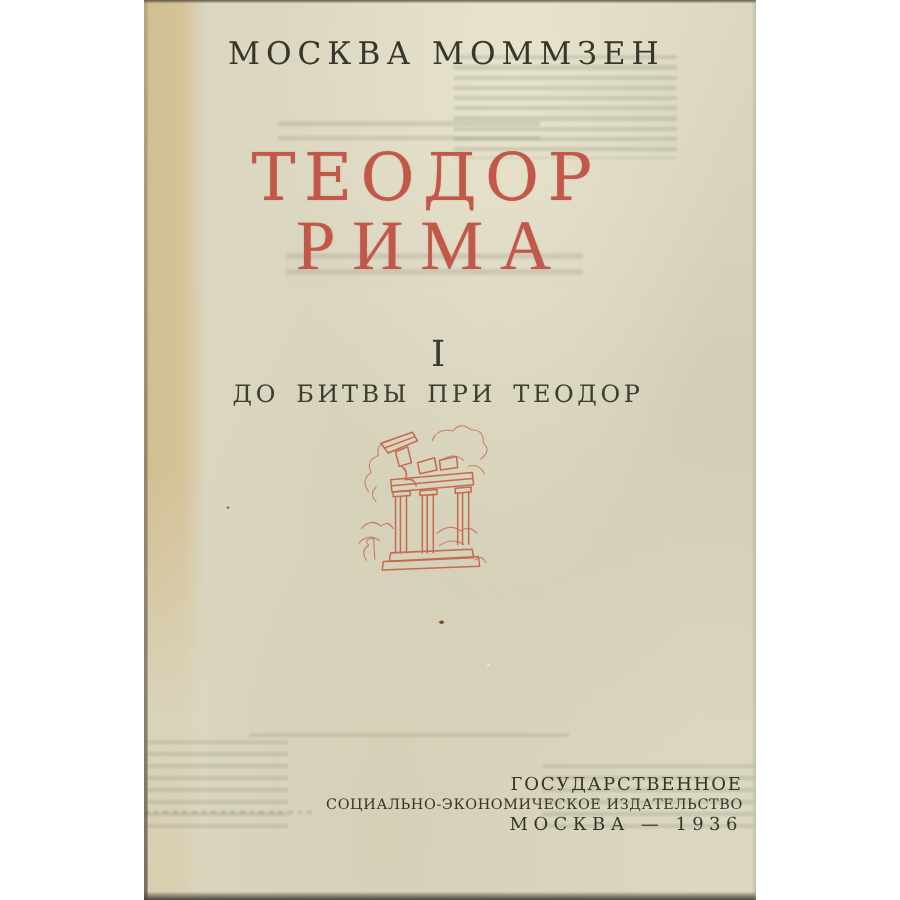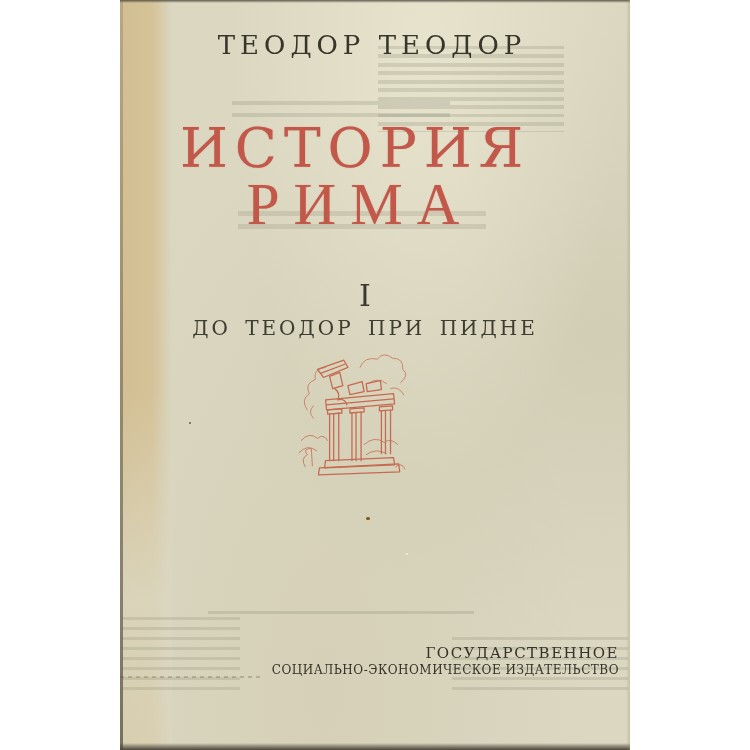--- a/index.html
+++ b/index.html
@@ -79,25 +79,25 @@
   <div class="gutter"></div>
 
   <div class="ghost tr g-lines"></div>
   <div class="ghost at"></div>
   <div class="ghost bt"></div>
   <div class="ghost bc"></div>
   <div class="ghost bl"></div>
   <div class="ghost br"></div>
   <div class="ghost dash"></div>
 
-  <div class="line author">ТЕОДОР ТЕОДОР</div>
-  <div class="line title-1">ИСТОРИЯ</div>
+  <div class="line author">МОСКВА МОММЗЕН</div>
+  <div class="line title-1">ТЕОДОР</div>
   <div class="line title-2">РИМА</div>
   <div class="line volume">I</div>
-  <div class="line subtitle">ДО ТЕОДОР ПРИ ПИДНЕ</div>
+  <div class="line subtitle">ДО БИТВЫ ПРИ ТЕОДОР</div>
 
   <svg class="illo" viewBox="0 0 110 130" fill="none" stroke="#c56a51" stroke-width="1.25" stroke-linecap="round" stroke-linejoin="round">
 
     <g stroke-width="0.9" opacity="0.8">
       <path d="M8 62 Q1 52 10 46 Q5 36 16 32 Q13 22 26 20"></path>
       <path d="M60 20 Q64 9 77 12 Q83 4 92 11 Q103 11 102 22 Q109 28 100 35"></path>
       <path d="M68 36 Q77 29 86 36"></path>
       <path d="M90 41 Q98 38 103 47"></path>
       <path d="M14 70 Q8 64 14 58"></path>
     </g>
@@ -129,20 +129,21 @@
       <path d="M64 96 Q74 87 84 94 Q90 89 97 96"></path>
       <path d="M66 106 Q76 99 86 105"></path>
       <path d="M6 118 Q1 110 8 106 Q3 100 12 100 L13 117"></path>
       <path d="M95 118 Q101 113 104 120"></path>
     </g>
   </svg>
 
   <div class="imprint">
     <div class="l1">ГОСУДАРСТВЕННОЕ</div>
     <div class="l2">СОЦИАЛЬНО-ЭКОНОМИЧЕСКОЕ ИЗДАТЕЛЬСТВО</div>
+    <div class="l3">МОСКВА — 1936</div>
   </div>
 
   <div class="speck s1"></div>
   <div class="speck s2"></div>
   <div class="speck s3"></div>
 
   <div class="edge-top"></div>
   <div class="edge-bottom"></div>
   <div class="edge-left"></div>
   <div class="edge-right"></div>

